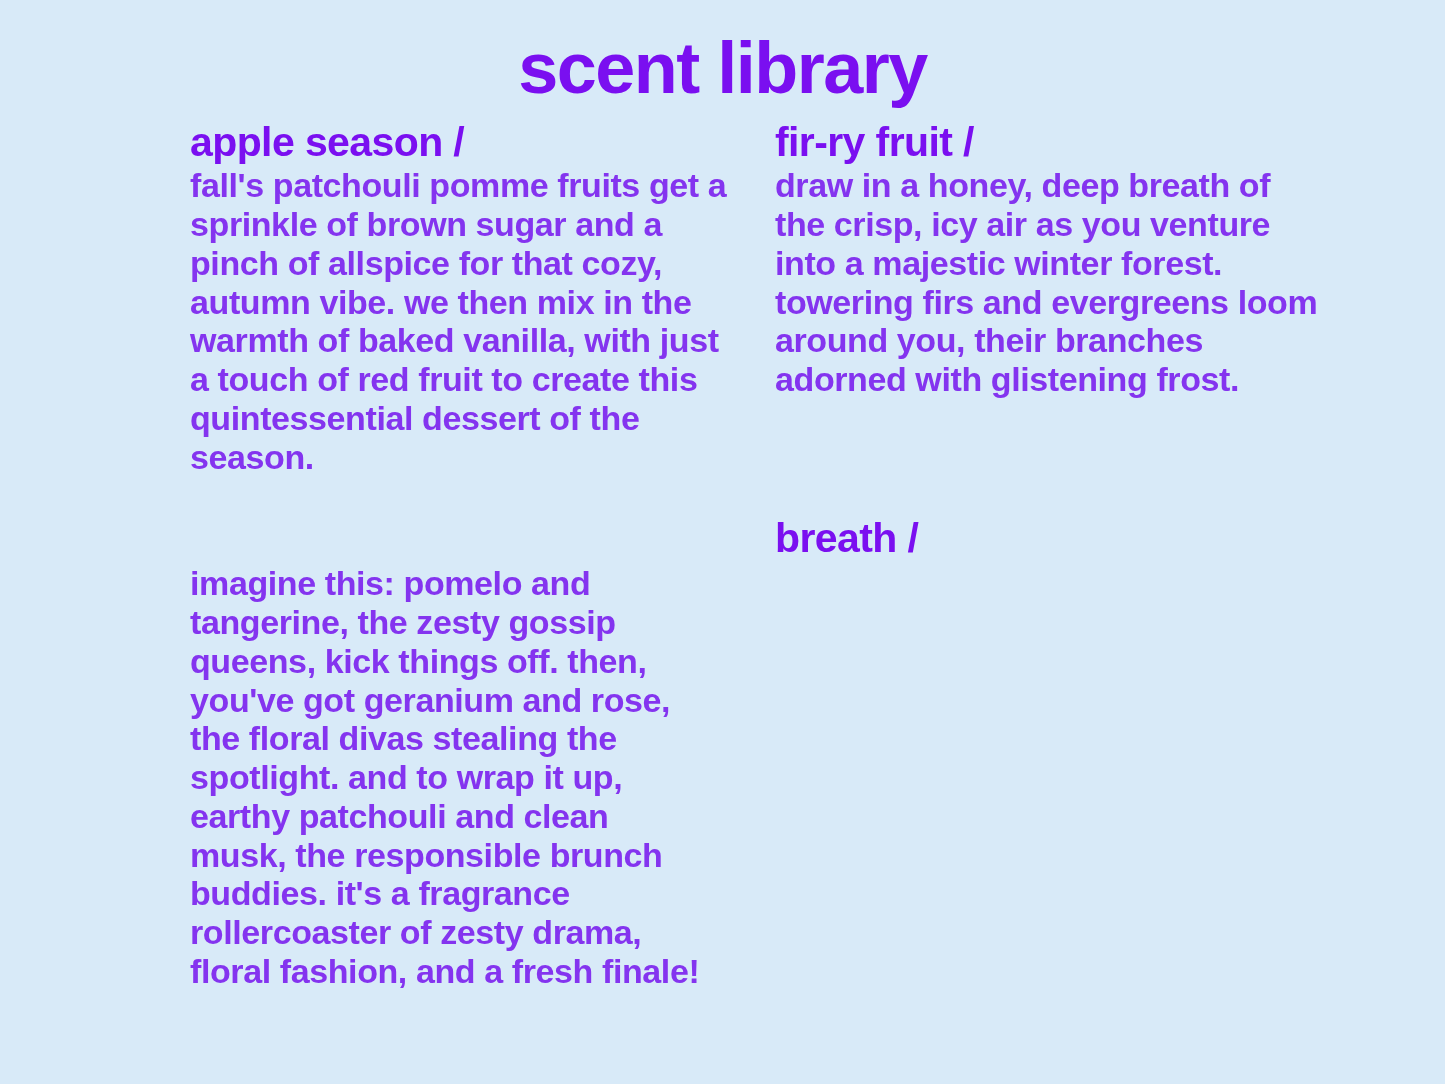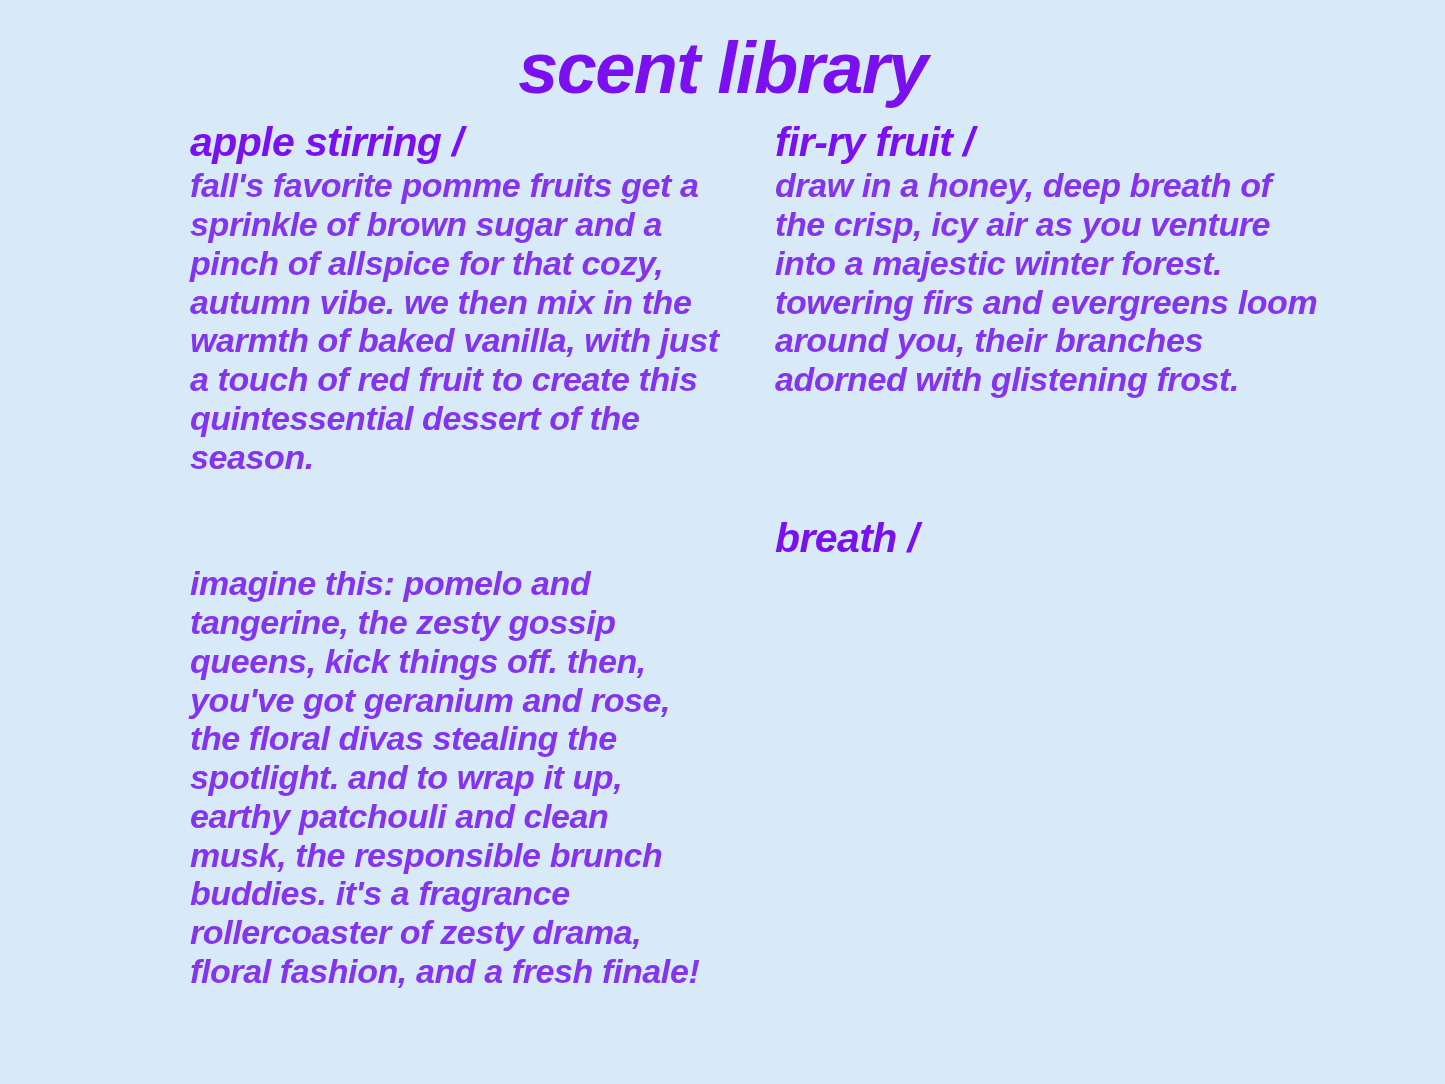--- a/index.html
+++ b/index.html
@@ -11,21 +11,20 @@
     height: 1084px;
     background: #d8eaf8;
     font-family: "Liberation Sans", sans-serif;
     overflow: hidden;
   }
   .page {
     position: relative;
     width: 1445px;
     height: 950px;
     box-sizing: border-box;
-    font-style: italic;
   }
   .page-title {
     text-align: center;
     color: #7a0ff0;
     font-size: 72px;
     font-weight: 700;
     letter-spacing: -1.5px;
     line-height: 1;
     margin: 0;
     padding-top: 32px;
@@ -76,22 +75,22 @@
 </head>
 <body>
 
 <div class="page">
 
   <h1 class="page-title">scent library</h1>
 
   <div class="grid">
 
     <div class="entry left">
-      <h2 class="entry-title">apple stirring /</h2>
-      <p class="entry-body">fall's favorite pomme fruits get a sprinkle of brown sugar and a pinch of allspice for that cozy, autumn vibe. we then mix in the warmth of baked vanilla, with just a touch of red fruit to create this quintessential dessert of the season.</p>
+      <h2 class="entry-title">apple season /</h2>
+      <p class="entry-body">fall's patchouli pomme fruits get a sprinkle of brown sugar and a pinch of allspice for that cozy, autumn vibe. we then mix in the warmth of baked vanilla, with just a touch of red fruit to create this quintessential dessert of the season.</p>
     </div>
 
     <div class="entry right">
       <h2 class="entry-title">fir-ry fruit /</h2>
       <p class="entry-body">draw in a honey, deep breath of the crisp, icy air as you venture into a majestic winter forest. towering firs and evergreens loom around you, their branches adorned with glistening frost.</p>
     </div>
 
     <div class="entry left brunch second-row">
       <p class="entry-body">imagine this: pomelo and tangerine, the zesty gossip queens, kick things off. then, you've got geranium and rose, the floral divas stealing the spotlight. and to wrap it up, earthy patchouli and clean musk, the responsible brunch buddies. it's a fragrance rollercoaster of zesty drama, floral fashion, and a fresh finale!</p>
     </div>

